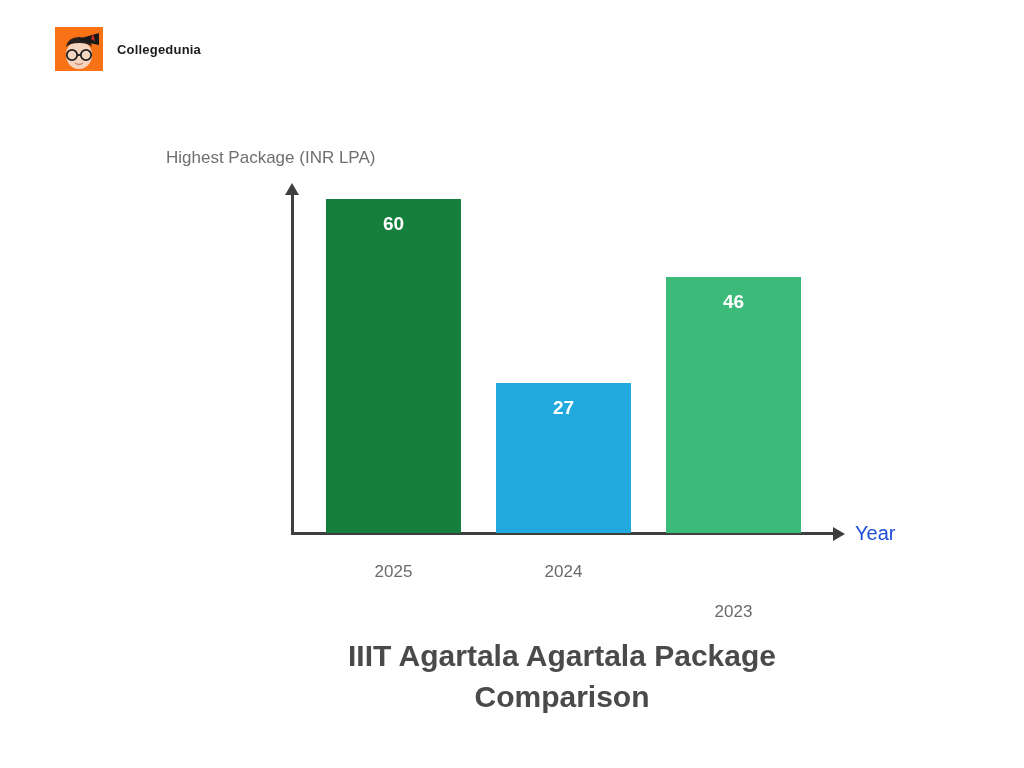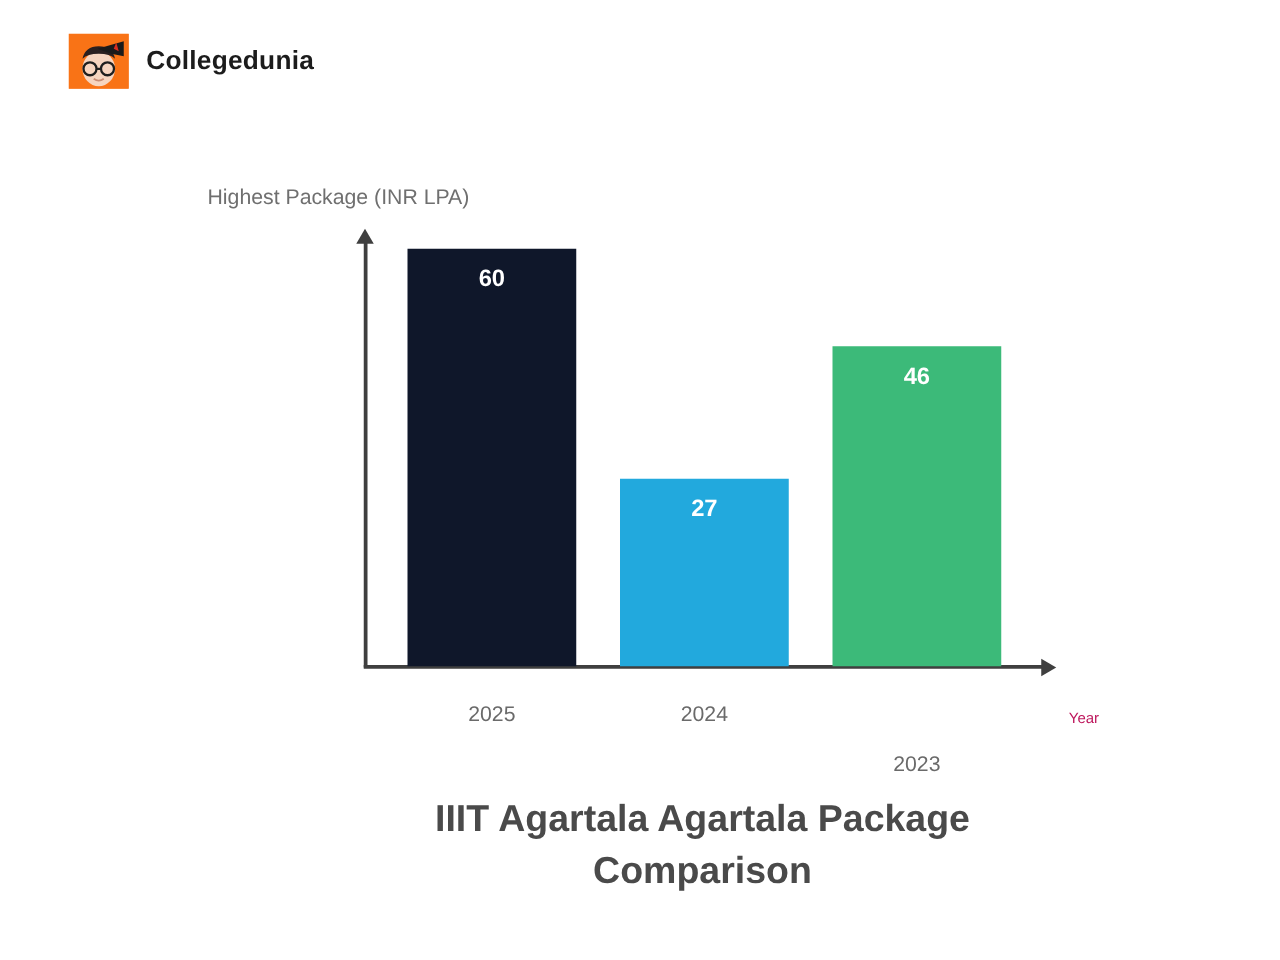--- a/index.html
+++ b/index.html
@@ -26,21 +26,21 @@
   }
   .brand-mark {
     width: 48px;
     height: 44px;
     background: #f97316;
     position: relative;
     overflow: hidden;
     flex: 0 0 auto;
   }
   .brand-name {
-    font-size: 21px;
+    font-size: 13px;
     font-weight: bold;
     color: #1c1c1c;
     letter-spacing: 0.2px;
     white-space: nowrap;
   }
 
   
   .chart-area {
     position: absolute;
     left: 0;
@@ -53,24 +53,23 @@
     left: 166px;
     top: 148px;
     font-size: 17px;
     color: #6f6f6f;
     white-space: nowrap;
   }
   .x-axis-label {
     position: absolute;
     left: 855px;
     top: 522px;
-    font-size: 12px;
-    color: #be185d;
+    font-size: 20px;
+    color: #1d4ed8;
     white-space: nowrap;
-    margin-top: 45px;
   }
 
   .axis-line-y {
     position: absolute;
     left: 291px;
     top: 192px;
     width: 3px;
     height: 342px;
     background: #3f3f3f;
   }
@@ -170,21 +169,21 @@
   <div class="y-axis-label">Highest Package (INR LPA)</div>
 
   <div class="axis-line-y"></div>
   <div class="arrow-up"></div>
 
   <div class="axis-line-x"></div>
   <div class="arrow-right"></div>
 
   <div class="x-axis-label">Year</div>
 
-  <div class="bar" id="bar-0" style="left: 326px; width: 135px; height: 334px; background: #0f172a;">
+  <div class="bar" id="bar-0" style="left: 326px; width: 135px; height: 334px; background: #15803d;">
     <span class="bar-value">60</span>
   </div>
 
   <div class="bar" id="bar-1" style="left: 496px; width: 135px; height: 150px; background: rgb(34, 169, 221);">
     <span class="bar-value">27</span>
   </div>
 
   <div class="bar" id="bar-2" style="left: 666px; width: 135px; height: 256px; background: rgb(60, 186, 121); text-decoration: underline;">
     <span class="bar-value">46</span>
   </div>

